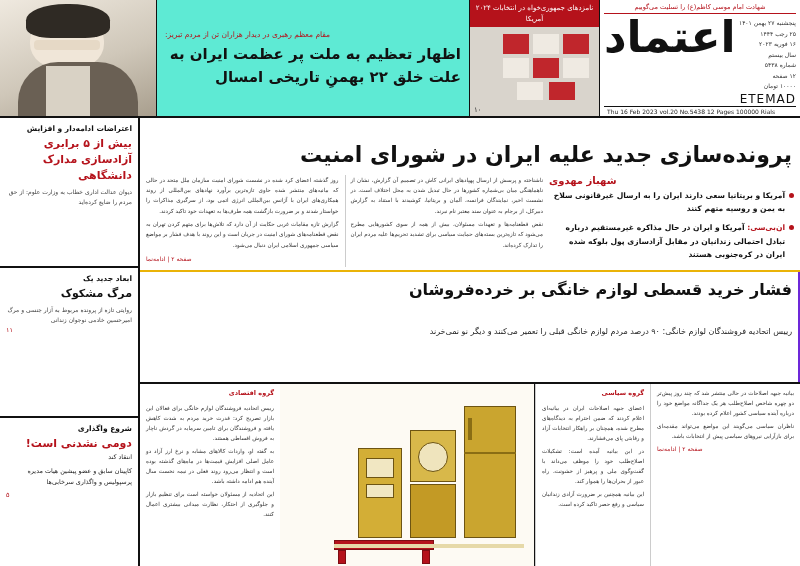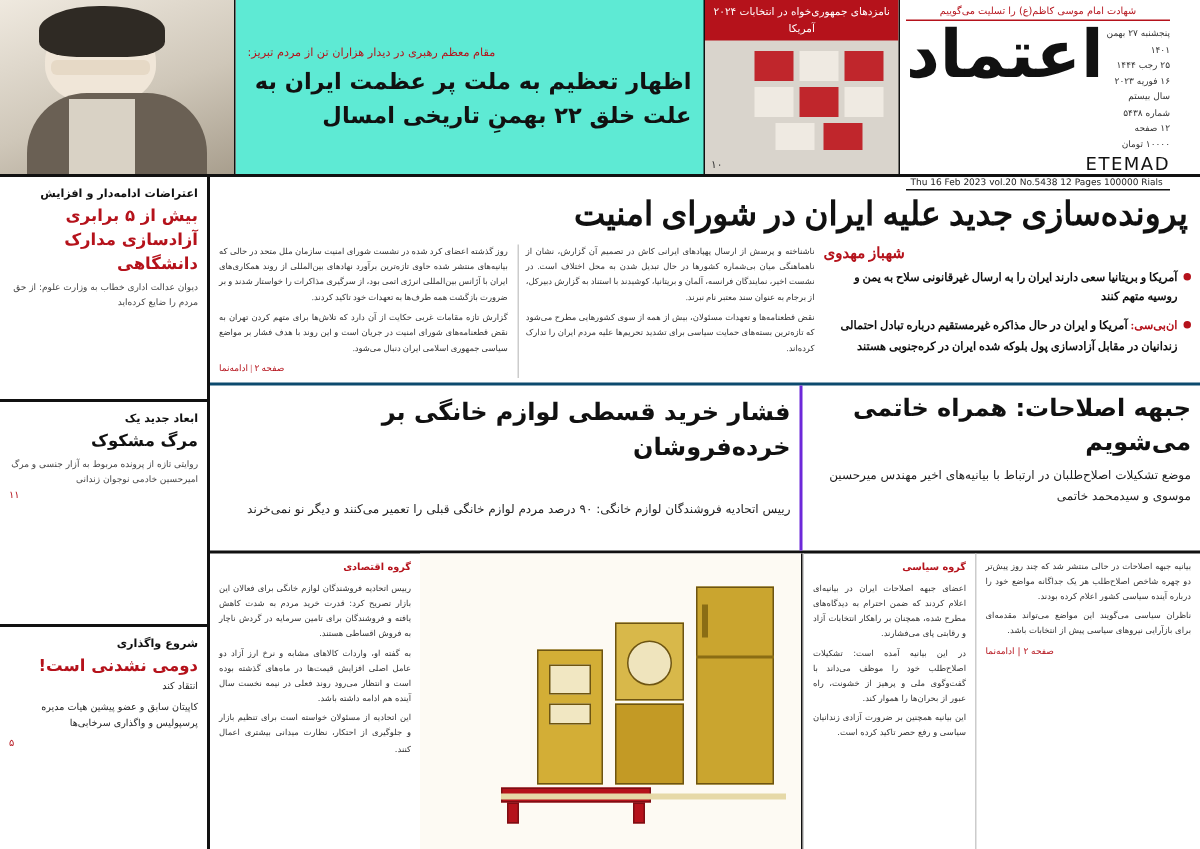--- a/index.html
+++ b/index.html
@@ -29,21 +29,21 @@
     width: 130px; background: #d9d4cc; position: relative; border-right: 1px solid #111;
     overflow: hidden;
   }
   .mh-photo .caption {
     position: absolute; top: 0; right: 0; left: 0; background: #b5121b; color: #fff;
     font-size: 7px; padding: 3px 4px; text-align: center; line-height: 1.5;
   }
   .mh-photo .pgnum { position:absolute; bottom:2px; left:4px; font-size:7px; color:#333; }
   .mh-logo {
     width: 200px; background: #fff; display: flex; flex-direction: column;
-    align-items: center; justify-content: space-between; padding: 2px 20px 2px 4px;
+    align-items: center; justify-content: space-between; padding: 2px 4px 2px 4px;
     position: relative;
   }
   .logo-topbar {
     width: 100%; font-size: 6.5px; color: #b5121b; text-align: center;
     line-height: 1.6; border-bottom: 1px solid #b5121b; padding-bottom: 1px;
   }
   .logo-row { display:flex; width:100%; align-items:flex-start; justify-content:space-between; }
   .logo-word {
     font-size: 44px; font-weight: bold; color: #111; line-height: .95;
     letter-spacing: -1px; padding-top: 2px;
@@ -55,21 +55,21 @@
     font-size: 6px; color: #222; display: flex; justify-content: space-between;
     padding: 1px 3px; direction: ltr;
   }
 
   
   .content { display: flex; height: 448px; }
   .col-main { width: 660px; display: flex; flex-direction: column; }
   .col-side { width: 140px; border-right: 2px solid #111; display: flex; flex-direction: column; }
 
   
-  .lead { border-bottom: 2px solid #0c4a6e; padding: 8px 6px 3px 6px; font-family: Liberation Serif, serif; }
+  .lead { border-bottom: 2px solid #eab308; padding: 20px 6px 3px 6px; }
   .lead-title {
     font-size: 22px; font-weight: bold; text-align: right; color: #111;
     line-height: 1.35; padding: 2px 2px 5px 2px;
   }
   .lead-cols { display: flex; gap: 6px; }
   .lead-text-col {
     flex: 1; font-size: 5.6px; line-height: 1.85; color: #333; text-align: justify;
     border-left: 1px solid #ccc; padding-left: 5px;
   }
   .lead-text-col:last-child { border-left: none; padding-left: 0; }
@@ -198,24 +198,20 @@
           </div>
           <div class="lead-text-col">
             <p>روز گذشته اعضای کرد شده در نشست شورای امنیت سازمان ملل متحد در حالی که بیانیه‌های منتشر شده حاوی تازه‌ترین برآورد نهادهای بین‌المللی از روند همکاری‌های ایران با آژانس بین‌المللی انرژی اتمی بود، از سرگیری مذاکرات را خواستار شدند و بر ضرورت بازگشت همه طرف‌ها به تعهدات خود تاکید کردند.</p>
             <p>گزارش تازه مقامات غربی حکایت از آن دارد که تلاش‌ها برای متهم کردن تهران به نقض قطعنامه‌های شورای امنیت در جریان است و این روند با هدف فشار بر مواضع سیاسی جمهوری اسلامی ایران دنبال می‌شود.</p>
             <div class="bylinebar">صفحه ۲ | ادامه‌نما</div>
           </div>
         </div>
       </div>
 
       <div class="band">
-        <div class="band-right">
-          <div class="band-title">جبهه اصلاحات: همراه خاتمی می‌شویم</div>
-          <div class="band-sub">موضع تشکیلات اصلاح‌طلبان در ارتباط با بیانیه‌های اخیر مهندس میرحسین موسوی و سیدمحمد خاتمی</div>
-        </div>
         <div class="band-left">
           <div class="band-title">فشار خرید قسطی لوازم خانگی بر خرده‌فروشان</div>
           <div class="band-sub" style="margin-top:24px;">رییس اتحادیه فروشندگان لوازم خانگی: ۹۰ درصد مردم لوازم خانگی قبلی را تعمیر می‌کنند و دیگر نو نمی‌خرند</div>
         </div>
       </div>
 
       <div class="bottom">
 
         <div class="bot-col bot-sep" style="width:150px;">
           <p>بیانیه جبهه اصلاحات در حالی منتشر شد که چند روز پیش‌تر دو چهره شاخص اصلاح‌طلب هر یک جداگانه مواضع خود را درباره آینده سیاسی کشور اعلام کرده بودند.</p>

